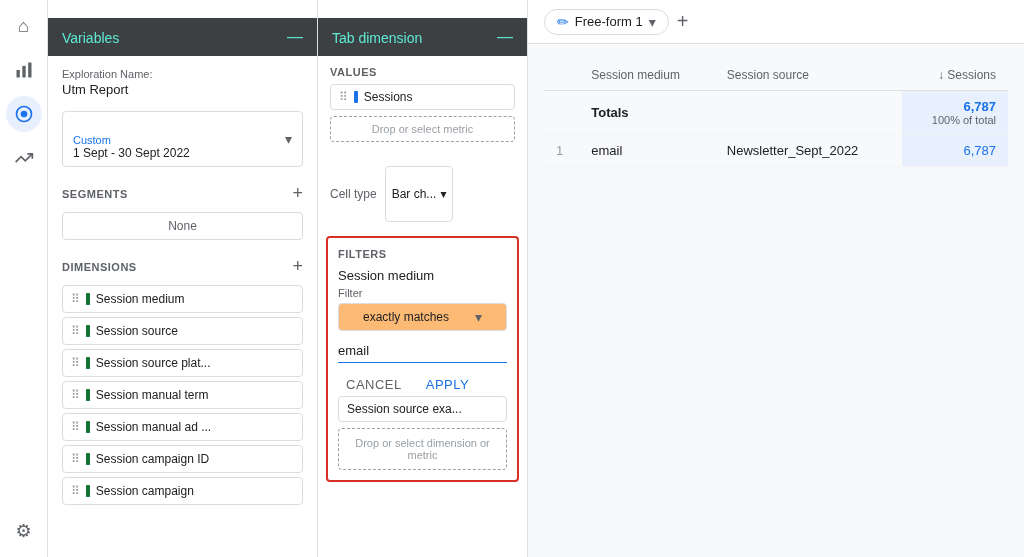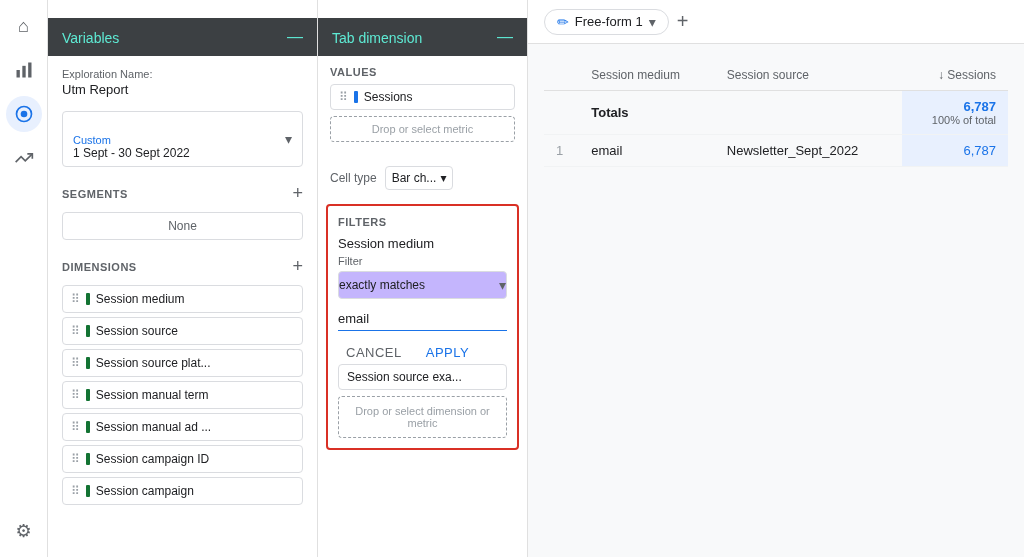--- a/index.html
+++ b/index.html
@@ -140,21 +140,21 @@
     .cell-type-row {
       display: flex;
       align-items: center;
       gap: 8px;
       padding: 6px 12px;
     }
     .cell-type-label { font-size: 12px; color: #5f6368; }
     .cell-type-select {
       border: 1px solid #dadce0;
       border-radius: 4px;
-      padding: 4px 6px;
+      padding: 20px 6px;
       font-size: 12px;
       display: flex;
       align-items: center;
       gap: 4px;
       cursor: pointer;
       background: #fff;
     }
 
     
     .filters-section {
@@ -172,23 +172,23 @@
       color: #202124;
       margin-bottom: 4px;
     }
     .filter-label { font-size: 11px; color: #5f6368; margin-bottom: 4px; }
 
     .filter-condition-row {
       display: flex;
       align-items: center;
       border: 1px solid #dadce0;
       border-radius: 4px;
-      padding: 5px 0;
+      padding: 5px 24px;
       margin-bottom: 8px;
-      background: #c4b5fd;
+      background: #fdba74;
     }
     .filter-condition-text { font-size: 12px; color: #202124; flex: 1; }
     .filter-chevron { font-size: 14px; color: #5f6368; }
 
     .filter-value-input {
       border: none;
       border-bottom: 1px solid #1a73e8;
       padding: 4px 0;
       font-size: 13px;
       color: #202124;

